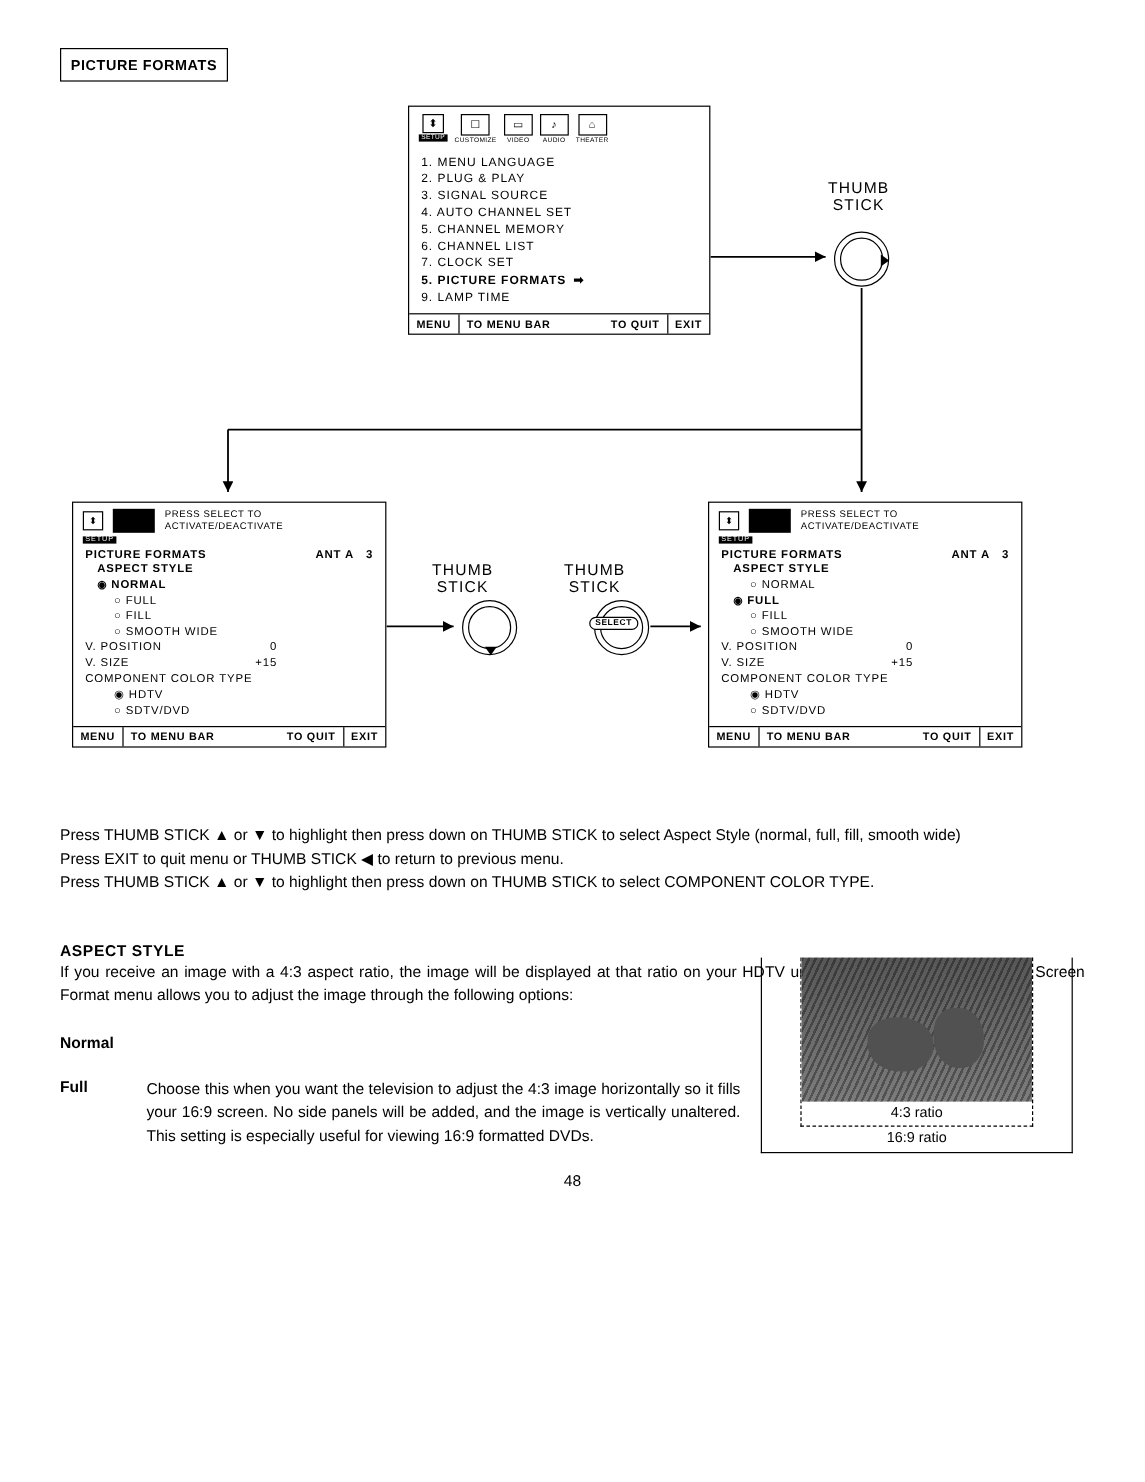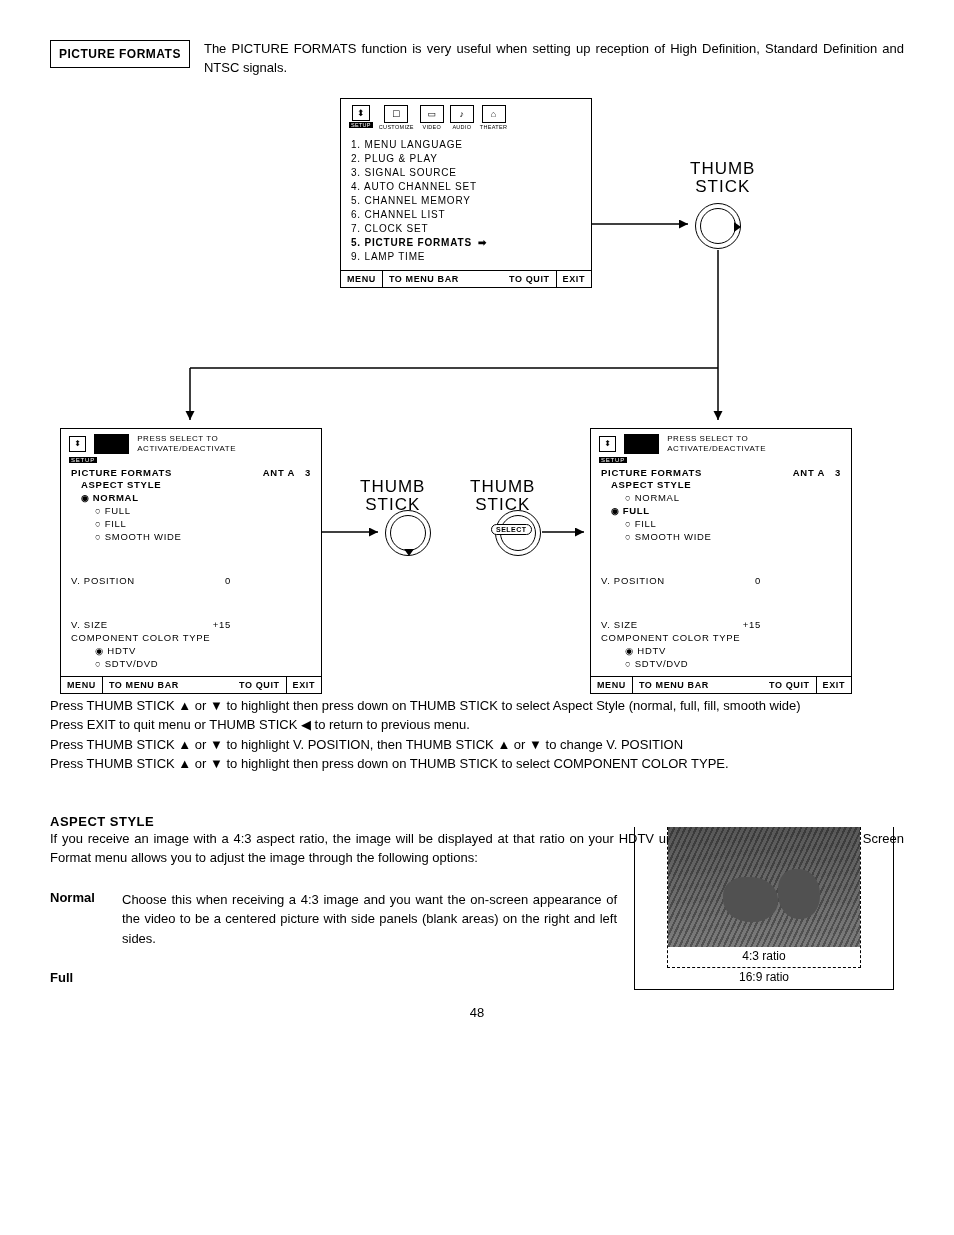--- a/index.html
+++ b/index.html
@@ -127,26 +127,26 @@
   .sub-hint { font-size: 6px; padding: 0 8px 2px 8px; }
   .sub-hint .setup-sel { background:#000;color:#fff;padding:0 2px;}
 
   .sub-body { padding: 2px 10px 6px 10px; font-size: 9.5px; letter-spacing: 0.7px; }
   .sub-body .hd { display:flex; justify-content:space-between; font-weight:bold; }
   .sub-body .line { padding: 1px 0; white-space: nowrap; }
   .sub-body .sel::before { content:"➡ "; font-size:9px; }
   .sub-body .indent { padding-left: 24px; }
   .sub-body .radio::before { content:"○ "; }
   .sub-body .radio.on::before { content:"◉ "; }
-  .sub-body .pair { display:flex;margin-top:31px; }
+  .sub-body .pair { display:flex; }
   .sub-body .pair .k { width: 110px; }
 
   .thumb-label {
     position: absolute;
-    font-size: 17px;
+    font-size: 13px;
     text-align: center;
     letter-spacing: 1px;
     line-height: 1.1;
   }
   .thumb-label.t1 { left: 640px; top: 62px; }
   .thumb-label.t2 { left: 310px; top: 380px; }
   .thumb-label.t3 { left: 420px; top: 380px; }
 
   .stick {
     position: absolute;
@@ -214,21 +214,20 @@
   .page-wrap { position: relative; }
 </style>
 </head>
 <body>
 
 <div class="page page-wrap">
 
 
   <div class="intro-row">
     <div class="section-tag">PICTURE FORMATS</div>
-    <div class="intro-text">The PICTURE FORMATS function is very useful when setting up reception of High Definition, Standard Definition and NTSC signals.</div>
   </div>
 
   <div class="diagram-area">
 
     <svg class="connector" width="860" height="580">
       <defs>
         <marker id="ah" markerWidth="8" markerHeight="8" refX="6" refY="3" orient="auto">
           <path d="M0,0 L6,3 L0,6 Z" fill="#000"></path>
         </marker>
       </defs>
@@ -374,33 +373,32 @@
         <div style="flex:1"></div>
         <div>TO QUIT</div>
         <div class="sep">EXIT</div>
       </div>
     </div>
   </div>
 
   <div class="instructions">
     <div>Press THUMB STICK ▲ or ▼ to highlight then press down on THUMB STICK to select Aspect Style (normal, full, fill, smooth wide)</div>
     <div>Press EXIT to quit menu or THUMB STICK ◀ to return to previous menu.</div>
-    <div>Press THUMB STICK ▲ or ▼ to highlight V. POSITION, then THUMB STICK ▲ or ▼ to change V. POSITION</div>
     <div>Press THUMB STICK ▲ or ▼ to highlight then press down on THUMB STICK to select COMPONENT COLOR TYPE.</div>
   </div>
 
   <div class="aspect-heading">ASPECT STYLE</div>
   <div class="aspect-intro">If you receive an image with a 4:3 aspect ratio, the image will be displayed at that ratio on your HDTV unless you specify otherwise. The Screen Format menu allows you to adjust the image through the following options:</div>
 
   <div class="def-row">
     <div class="term">Normal</div>
-    <div class="desc">Choose this when receiving a 4:3 image and you want the on-screen appearance of the video to be a centered picture with side panels (blank areas) on the right and left sides.</div>
   </div>
   <div class="def-row">
     <div class="term">Full</div>
+    <div class="desc">Choose this when you want the television to adjust the 4:3 image horizontally so it fills your 16:9 screen. No side panels will be added, and the image is vertically unaltered. This setting is especially useful for viewing 16:9 formatted DVDs.</div>
   </div>
 
   <div class="ratio-fig">
     <div class="outer">
       <div class="dash">
         <div class="img">
           <div class="seal1"></div>
             <div class="seal2"></div>
         </div>
         <div class="lbl">4:3 ratio</div>

